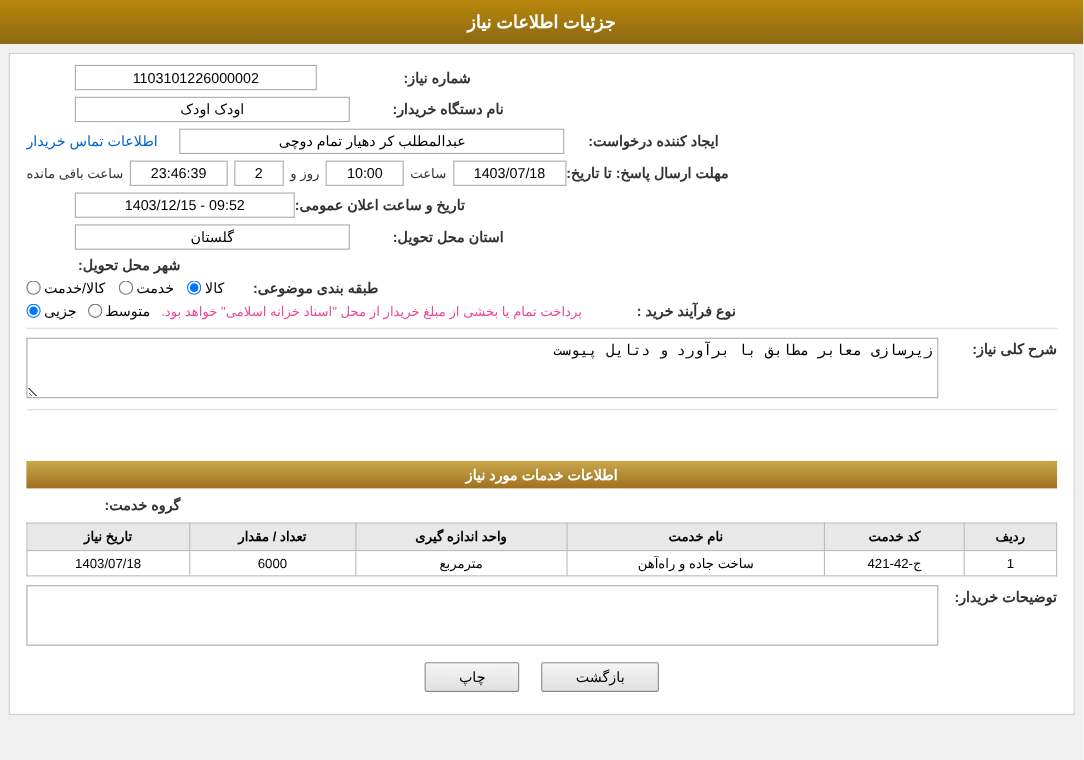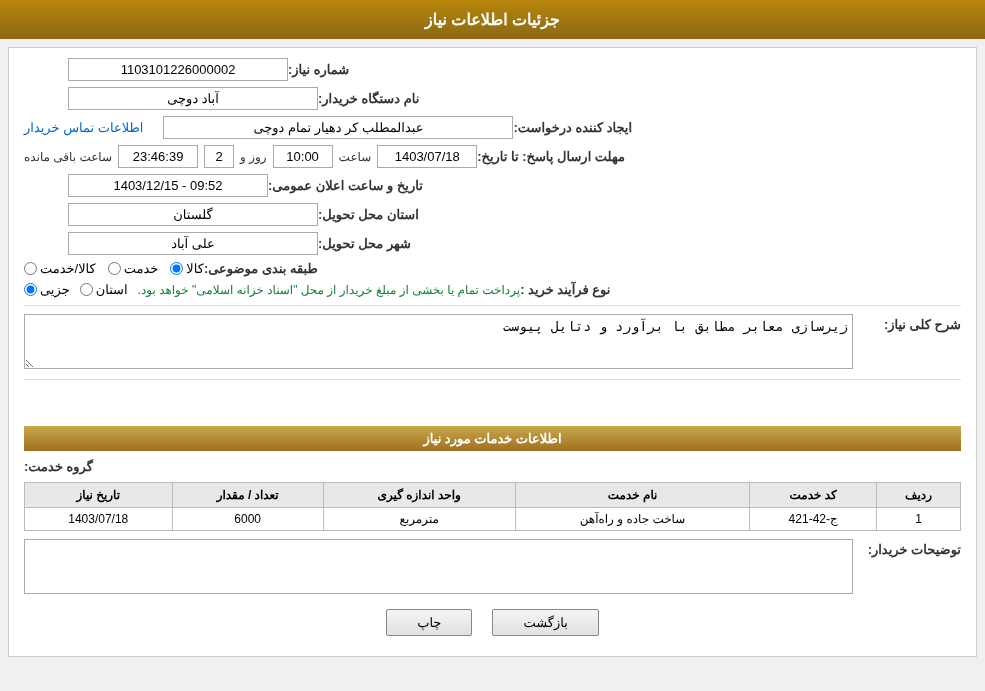--- a/index.html
+++ b/index.html
@@ -34,21 +34,21 @@
       align-items: center;
       margin-bottom: 6px;
       justify-content: flex-end;
     }
     .label {
       color: #333;
       font-weight: bold;
       white-space: nowrap;
       margin-right: 5px;
       min-width: 140px;
-      text-align: left;
+      text-align: right;
     }
     .field-box {
       border: 1px solid #aaa;
       background: #fff;
       padding: 3px 6px;
       min-height: 22px;
       min-width: 200px;
       text-align: center;
     }
     .field-box.wide {
@@ -83,21 +83,21 @@
     }
     .process-row {
       display: flex;
       align-items: center;
       gap: 10px;
       justify-content: flex-end;
       flex-wrap: wrap;
     }
     .process-text {
       font-size: 12px;
-      color: #15803d;
+      color: #ec4899;
     }
     .desc-box {
       border: 1px solid #aaa;
       min-height: 55px;
       padding: 4px;
       background: #fff;
       width: 100%;
       resize: vertical;
       text-align: right;
       direction: rtl;
@@ -203,21 +203,21 @@
     }
     .time-row {
       display: flex;
       align-items: center;
       gap: 6px;
       justify-content: flex-end;
     }
     .small-field {
       border: 1px solid #aaa;
       background: #fff;
-      padding: 3px 2px;
+      padding: 3px 18px;
       min-height: 22px;
       text-align: center;
     }
   </style>
 </head>
 <body>
 
 <div class="page-container">
   <div class="main-header">
     <span>جزئیات اطلاعات نیاز</span>
@@ -225,21 +225,21 @@
 
   <div class="content-area">
 
     <div class="info-row">
       <span class="label">شماره نیاز:</span>
       <div class="field-box medium" style="direction:ltr; min-width:220px;">1103101226000002</div>
     </div>
 
     <div class="info-row">
       <span class="label">نام دستگاه خریدار:</span>
-      <div class="field-box medium">آباد دوچی</div>
+      <div class="field-box medium">اودک اودک</div>
     </div>
 
     <div class="info-row">
       <span class="label">ایجاد کننده درخواست:</span>
       <div class="field-box wide">عبدالمطلب کر دهیار تمام دوچی</div>
       <span style="margin-right:10px; margin-left:10px;"></span>
       <a class="link-text" href="#">اطلاعات تماس خریدار</a>
     </div>
 
     <div class="info-row">
@@ -260,21 +260,20 @@
       <div class="field-box medium" style="direction:ltr; min-width:200px;">1403/12/15 - 09:52</div>
     </div>
 
     <div class="info-row">
       <span class="label">استان محل تحویل:</span>
       <div class="field-box medium">گلستان</div>
     </div>
 
     <div class="info-row">
       <span class="label">شهر محل تحویل:</span>
-      <div class="field-box medium">علی آباد</div>
     </div>
 
     <div class="info-row">
       <span class="label">طبقه بندی موضوعی:</span>
       <div class="radio-group">
         <div class="radio-item">
           <label>کالا/خدمت</label>
           <input type="radio" name="category" value="kala_khedmat" style="">
         </div>
         <div class="radio-item">
@@ -286,21 +285,21 @@
           <input type="radio" name="category" value="kala" checked="" style="">
         </div>
       </div>
     </div>
 
     <div class="info-row">
       <span class="label">نوع فرآیند خرید :</span>
       <div class="process-row">
         <span class="process-text">پرداخت تمام یا بخشی از مبلغ خریدار از محل "اسناد خزانه اسلامی" خواهد بود.</span>
         <div class="radio-item">
-          <label>استان</label>
+          <label>متوسط</label>
           <input type="radio" name="process" value="motavaset" style="">
         </div>
         <div class="radio-item">
           <label>جزیی</label>
           <input type="radio" name="process" value="jozii" checked="" style="">
         </div>
       </div>
     </div>
 
     <div class="divider"></div>

